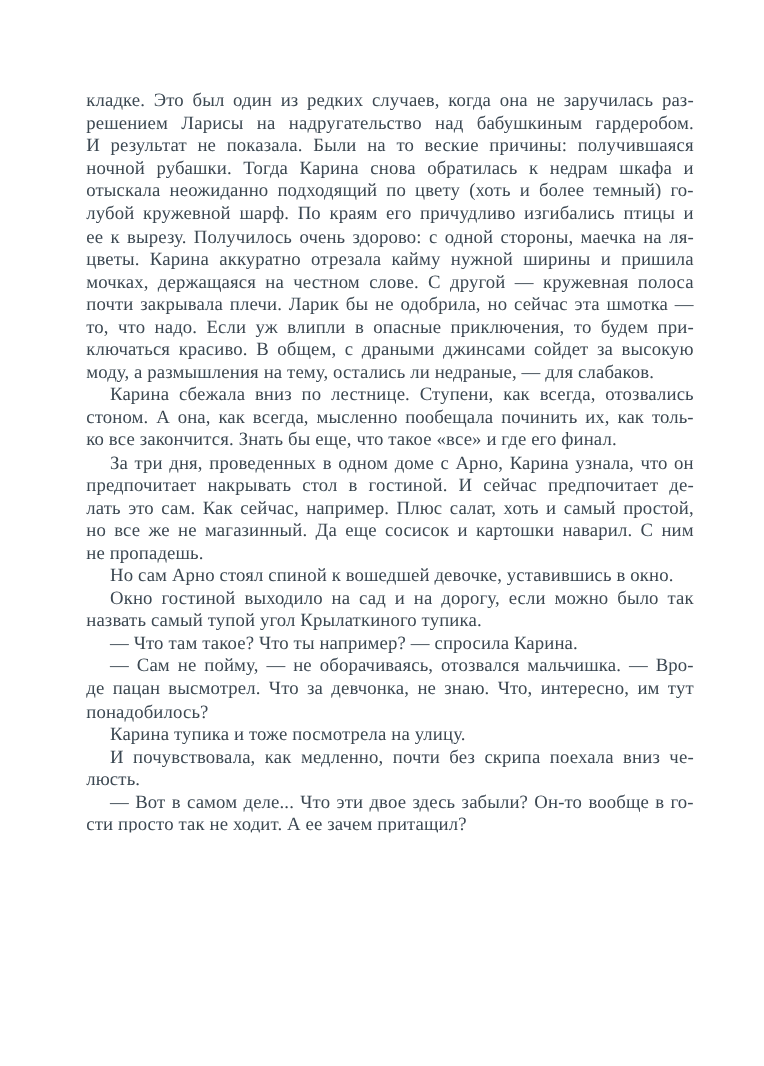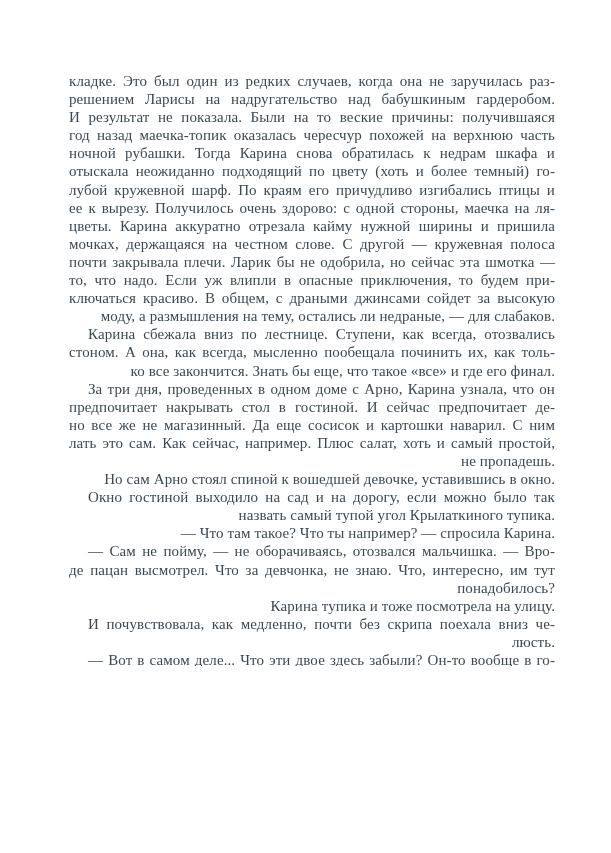--- a/index.html
+++ b/index.html
@@ -28,21 +28,21 @@
     line-height: 18.1px;
     letter-spacing: 0.1px;
   }
   .paragraph { margin: 0; padding: 0; }
   .line {
     text-align: justify;
     text-align-last: justify;
     white-space: normal;
   }
   .line.last {
-    text-align: right;
+    text-align: left;
     text-align-last: auto;
   }
   .line.indent {
     text-indent: 19px;
   }
   .ornament {
     position: absolute;
     left: 220px;
     top: 726px;
   }
@@ -50,42 +50,41 @@
 </head>
 <body>
 
 <div class="page">
 
   <div class="text-block" style="color: rgb(60, 72, 82);">
       <div class="paragraph">
         <div class="line">кладке. Это был один из редких случаев, когда она не заручилась раз-</div>
         <div class="line">решением Ларисы на надругательство над бабушкиным гардеробом.</div>
         <div class="line">И результат не показала. Были на то веские причины: получившаяся</div>
-        <div class="line">год назад маечка-топик оказалась чересчур похожей на верхнюю часть</div>
         <div class="line">ночной рубашки. Тогда Карина снова обратилась к недрам шкафа и</div>
         <div class="line">отыскала неожиданно подходящий по цвету (хоть и более темный) го-</div>
         <div class="line">лубой кружевной шарф. По краям его причудливо изгибались птицы и</div>
         <div class="line">ее к вырезу. Получилось очень здорово: с одной стороны, маечка на ля-</div>
         <div class="line">цветы. Карина аккуратно отрезала кайму нужной ширины и пришила</div>
         <div class="line">мочках, держащаяся на честном слове. С другой — кружевная полоса</div>
         <div class="line">почти закрывала плечи. Ларик бы не одобрила, но сейчас эта шмотка —</div>
         <div class="line">то, что надо. Если уж влипли в опасные приключения, то будем при-</div>
         <div class="line">ключаться красиво. В общем, с драными джинсами сойдет за высокую</div>
         <div class="line last">моду, а размышления на тему, остались ли недраные, — для слабаков.</div>
       </div>
       <div class="paragraph">
         <div class="line indent">Карина сбежала вниз по лестнице. Ступени, как всегда, отозвались</div>
         <div class="line">стоном. А она, как всегда, мысленно пообещала починить их, как толь-</div>
         <div class="line last">ко все закончится. Знать бы еще, что такое «все» и где его финал.</div>
       </div>
       <div class="paragraph">
         <div class="line indent">За три дня, проведенных в одном доме с Арно, Карина узнала, что он</div>
         <div class="line">предпочитает накрывать стол в гостиной. И сейчас предпочитает де-</div>
+        <div class="line">лать это сам. Как сейчас, например. Плюс салат, хоть и самый простой,</div>
         <div class="line">но все же не магазинный. Да еще сосисок и картошки наварил. С ним</div>
-        <div class="line">лать это сам. Как сейчас, например. Плюс салат, хоть и самый простой,</div>
         <div class="line last">не пропадешь.</div>
       </div>
       <div class="paragraph">
         <div class="line last indent">Но сам Арно стоял спиной к вошедшей девочке, уставившись в окно.</div>
       </div>
       <div class="paragraph">
         <div class="line indent">Окно гостиной выходило на сад и на дорогу, если можно было так</div>
         <div class="line last">назвать самый тупой угол Крылаткиного тупика.</div>
       </div>
       <div class="paragraph">

